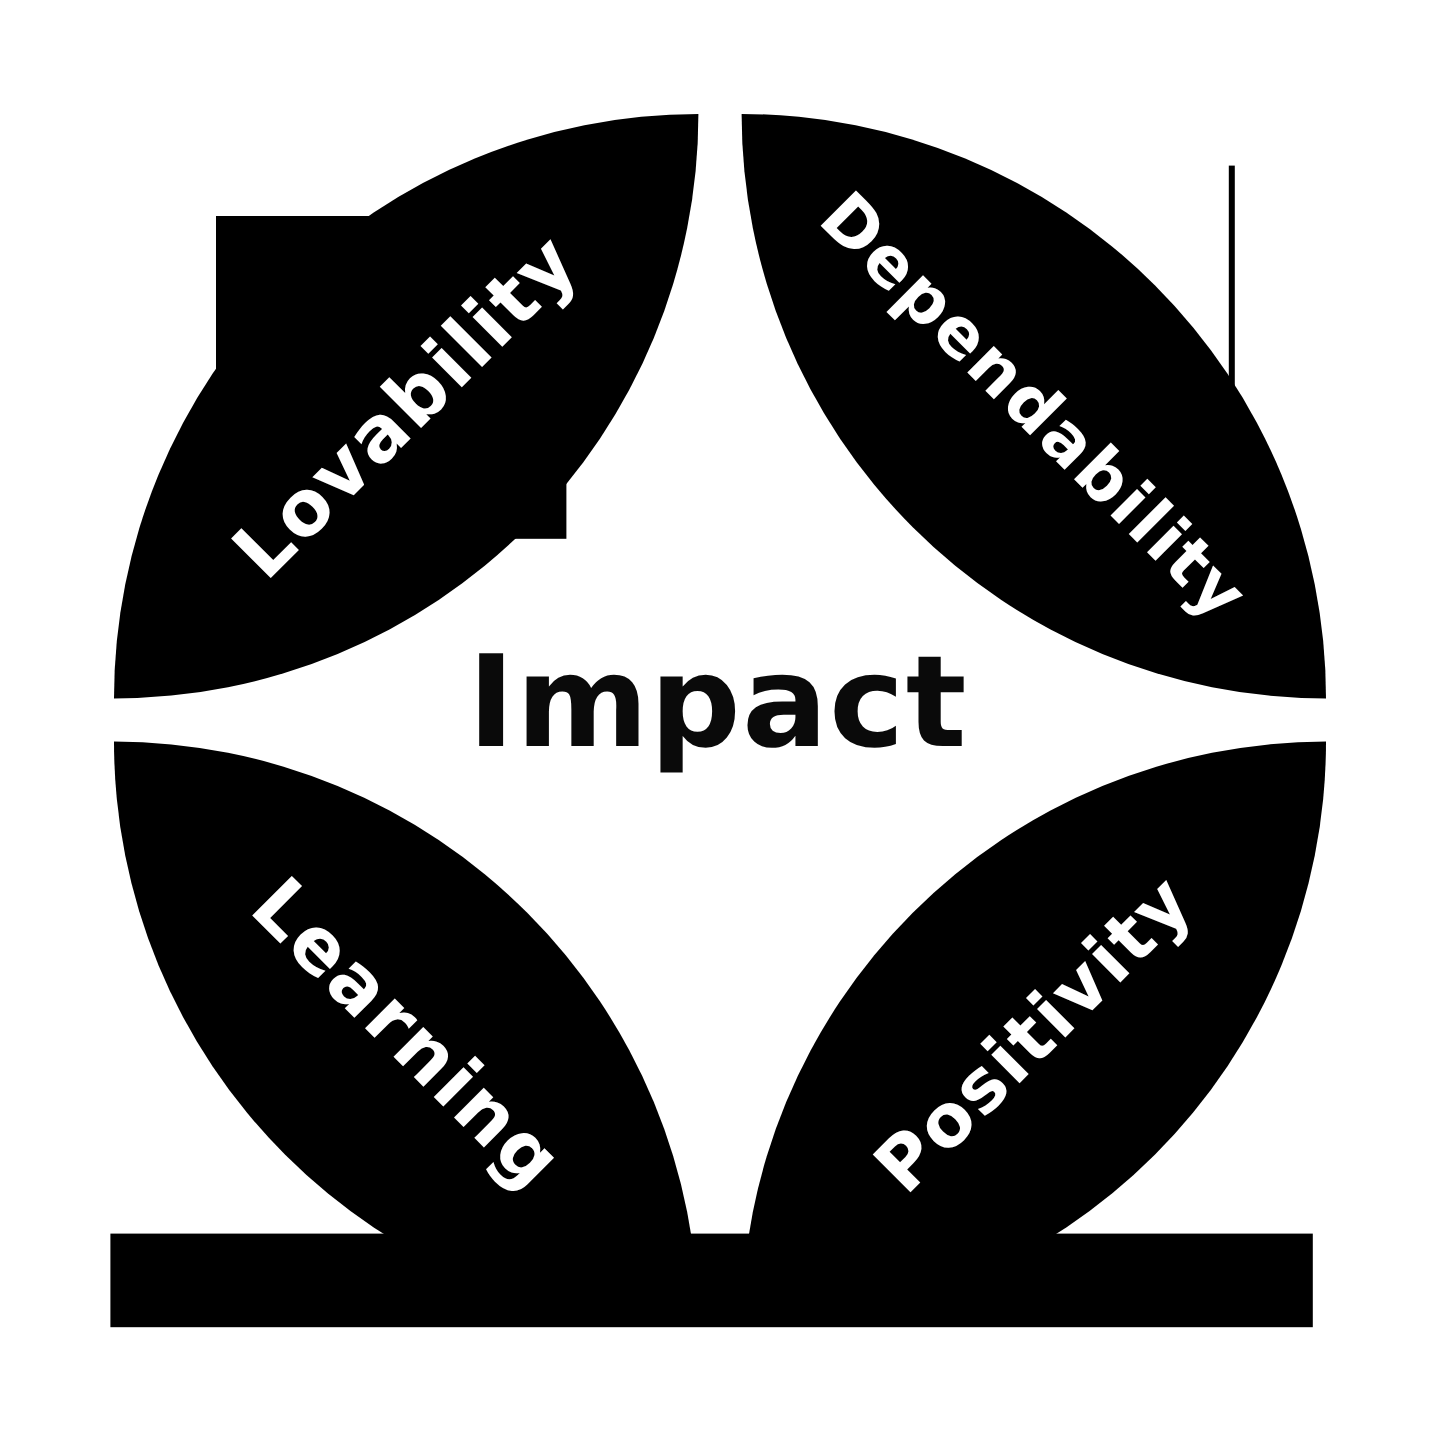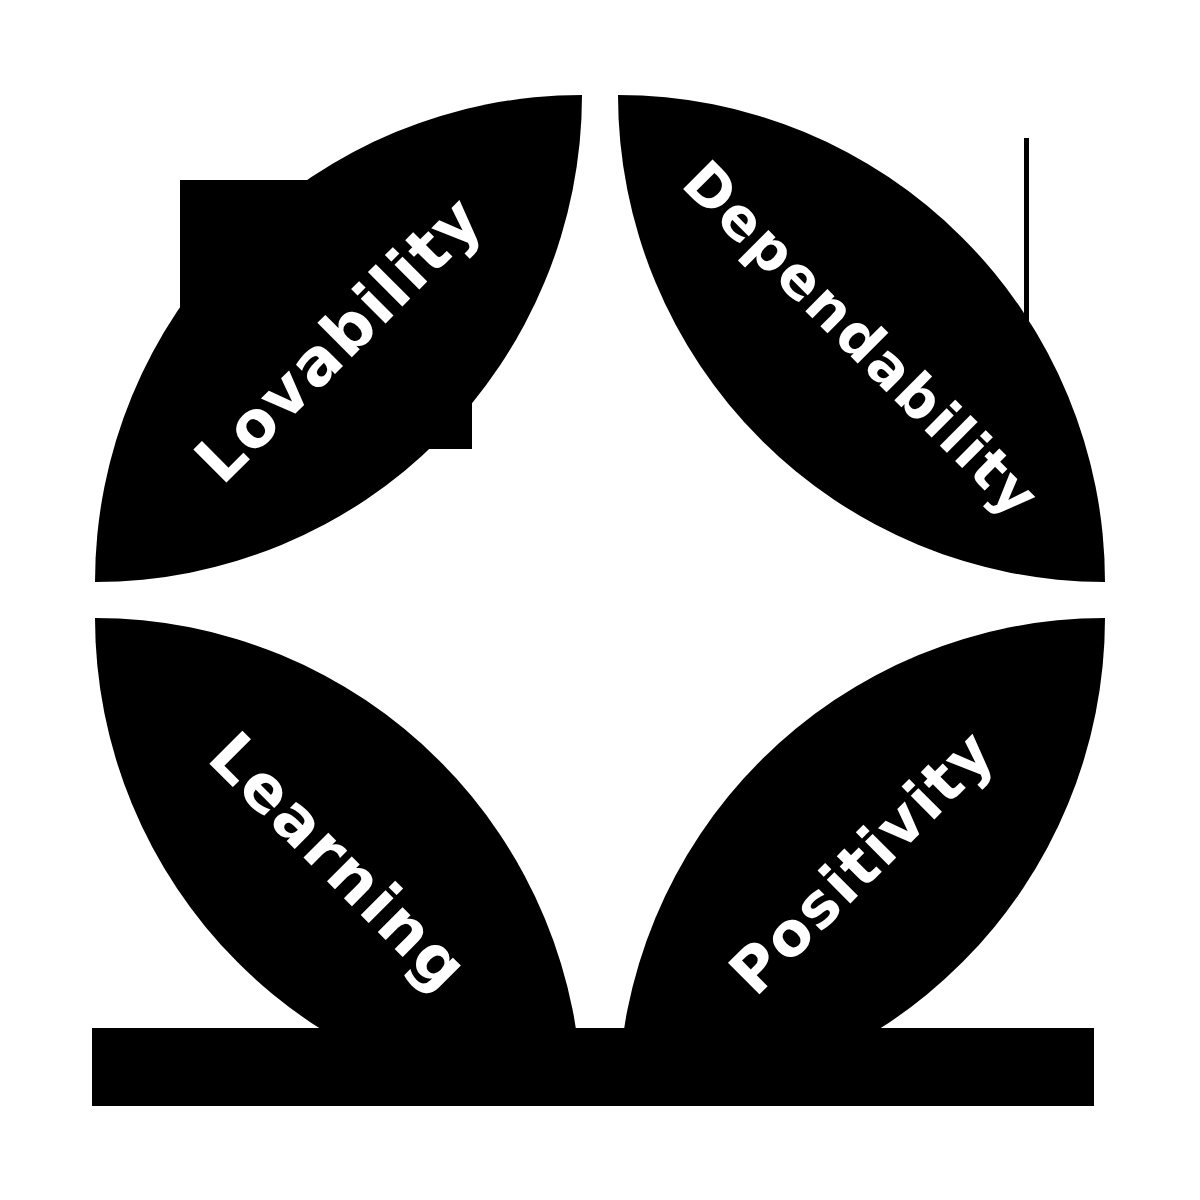--- a/index.html
+++ b/index.html
@@ -101,14 +101,15 @@
   </div>
 
   <div class="petal petal-br">
     <span class="petal-label">Positivity</span>
   </div>
 
   <div class="stray-line"></div>
 
   <div class="bottom-bar"></div>
 
+  <div class="center-label">Impact</div>
 
 </div>
 
 </body></html>

